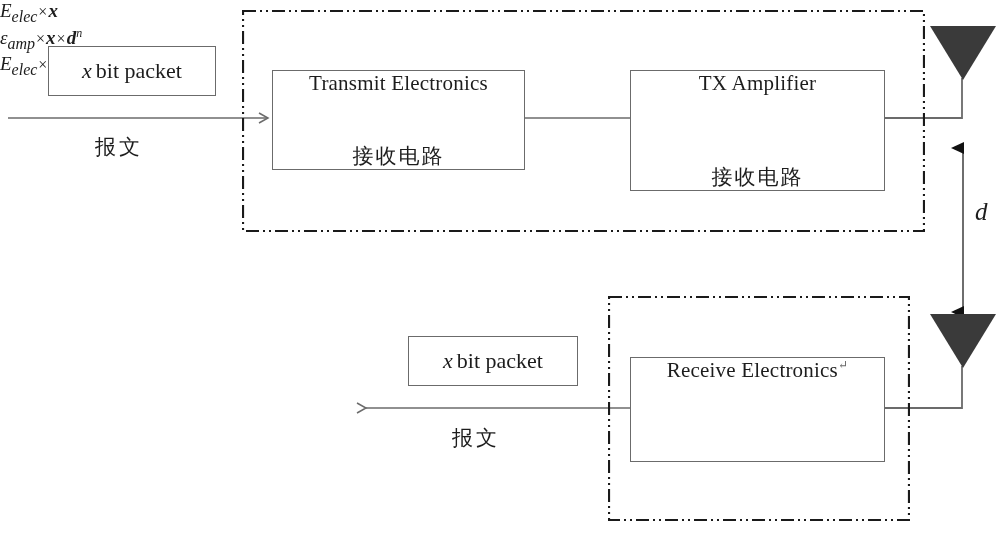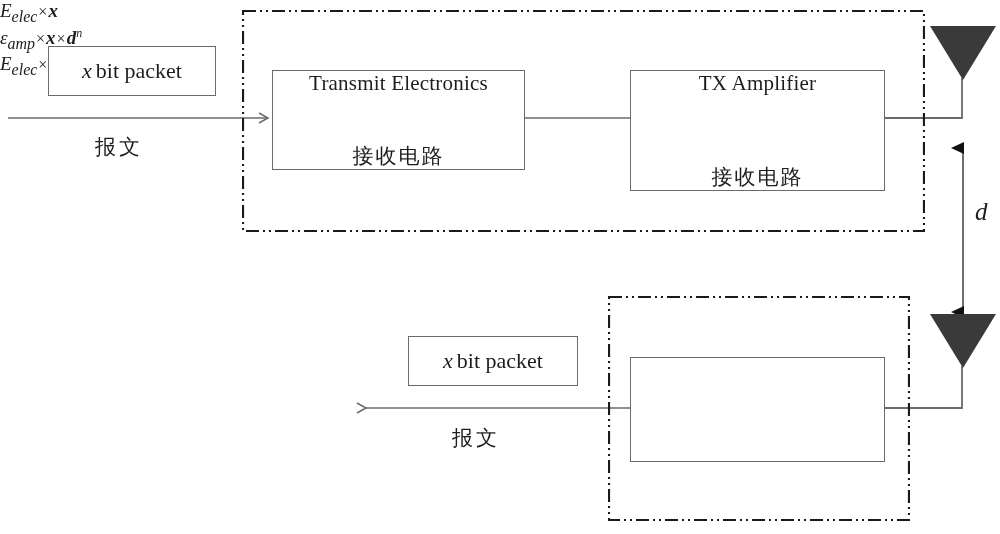--- a/index.html
+++ b/index.html
@@ -207,20 +207,23 @@
   <div class="block" style="left:630px; top:70px; width:255px; height:121px;">
     <div class="en">TX Amplifier</div>
     <div class="zh">接收电路</div>
   </div>
 
   <div class="formula" style="left:686px; top:182px;">
     <span>ε</span><span class="sub">amp</span><span class="times">×</span><span class="bold-ital">x</span><span class="times">×</span><span class="bold-ital">d</span><span class="sup">n</span>
   </div>
 
   <div class="block" style="left:630px; top:357px; width:255px; height:105px;">
+    <div class="en">
+      <span>Receive Electronics</span><span class="pilcrow">↵</span>
+    </div>
   </div>
 
   <div class="formula" style="left:698px; top:473px;">
     <span>E</span><span class="sub">elec</span><span class="times">×</span><span class="bold-ital">x</span>
   </div>
 
   <div class="antenna" style="left:930px; top:26px;"></div>
   <div class="antenna" style="left:930px; top:314px;"></div>
 
   <div class="label d-label" style="left:975px; top:198px;">d</div>

